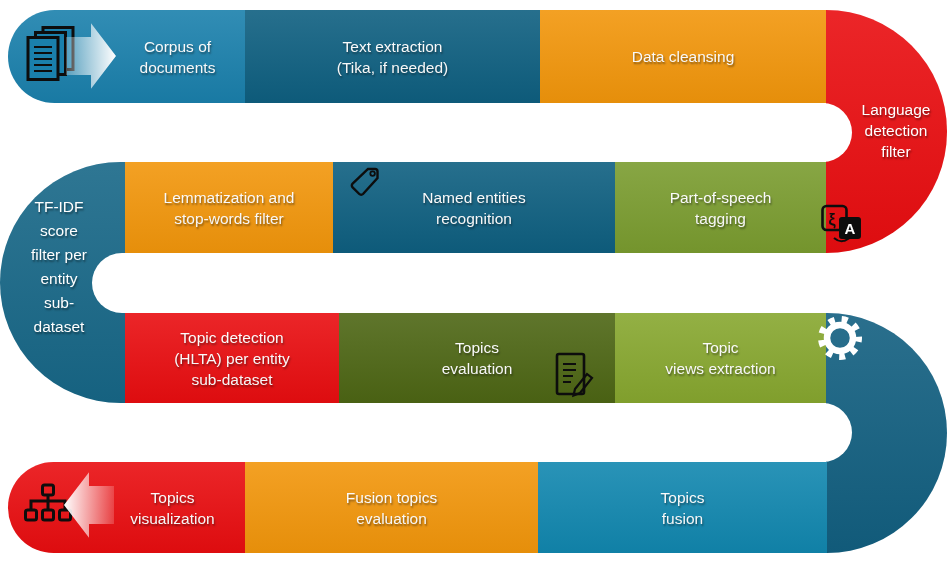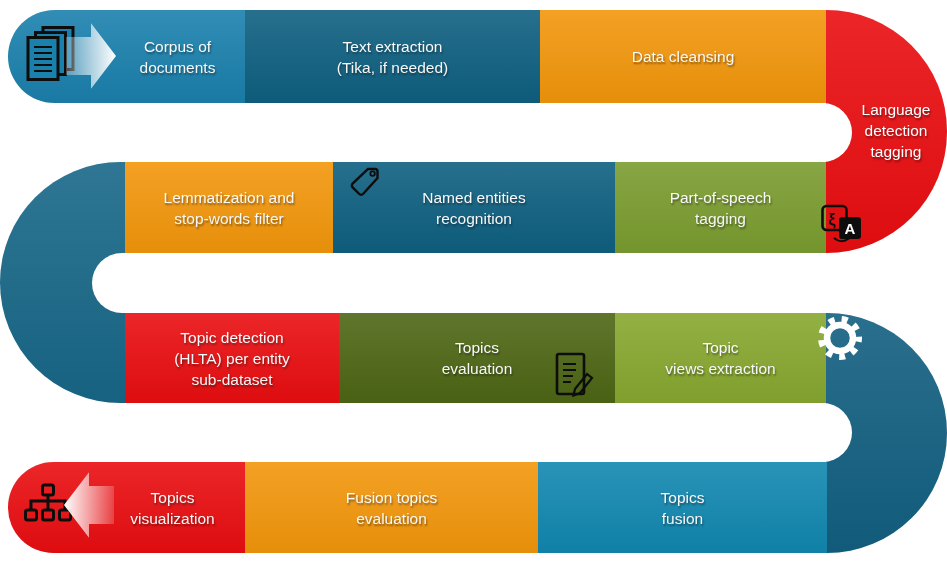--- a/index.html
+++ b/index.html
@@ -78,34 +78,42 @@
   <div class="seg r1" id="seg-textex" style="background-color: rgb(14, 95, 128);">
     <span class="label">Text extraction
 (Tika, if needed)</span>
   </div>
   <div class="seg r1" id="seg-cleansing" style="background-color: rgb(242, 150, 11);">
     <span class="label">Data cleansing</span>
   </div>
   <div class="curve-label" id="lbl-lang">
     <span class="label">Language
 detection
-tagging</span>
+filter</span>
   </div>
 
   <div class="seg r2" id="seg-pos" style="background-color: rgb(122, 156, 47);">
     <span class="label">Part-of-speech
 tagging</span>
   </div>
   <div class="seg r2" id="seg-ner" style="background-color: rgb(14, 95, 128);">
     <span class="label">Named entities
 recognition</span>
   </div>
   <div class="seg r2" id="seg-lemma" style="background-color: rgb(242, 150, 11);">
     <span class="label">Lemmatization and
 stop-words filter</span>
+  </div>
+  <div class="curve-label" id="lbl-tfidf">
+    <span class="label">TF-IDF
+score
+filter per
+entity
+sub-
+dataset</span>
   </div>
 
   <div class="seg r3" id="seg-topicdet" style="background-color: rgb(233, 13, 16);">
     <span class="label">Topic detection
 (HLTA) per entity
 sub-dataset</span>
   </div>
   <div class="seg r3" id="seg-topiceval" style="background-color: rgb(77, 102, 20);">
     <span class="label">Topics
 evaluation</span>

